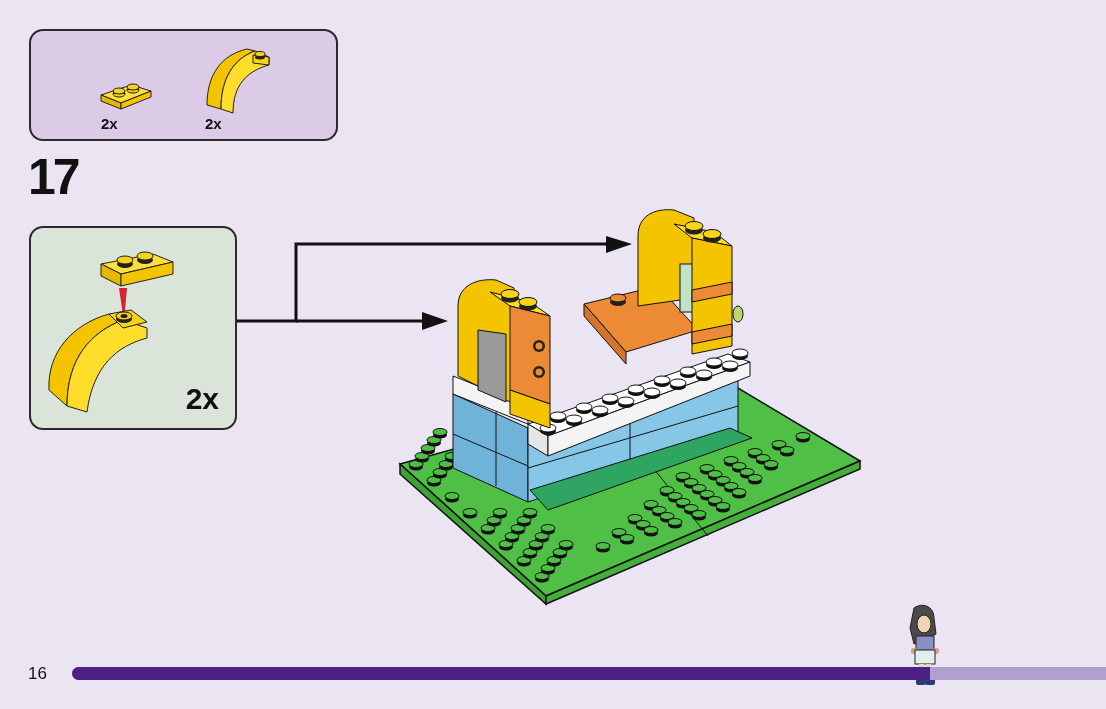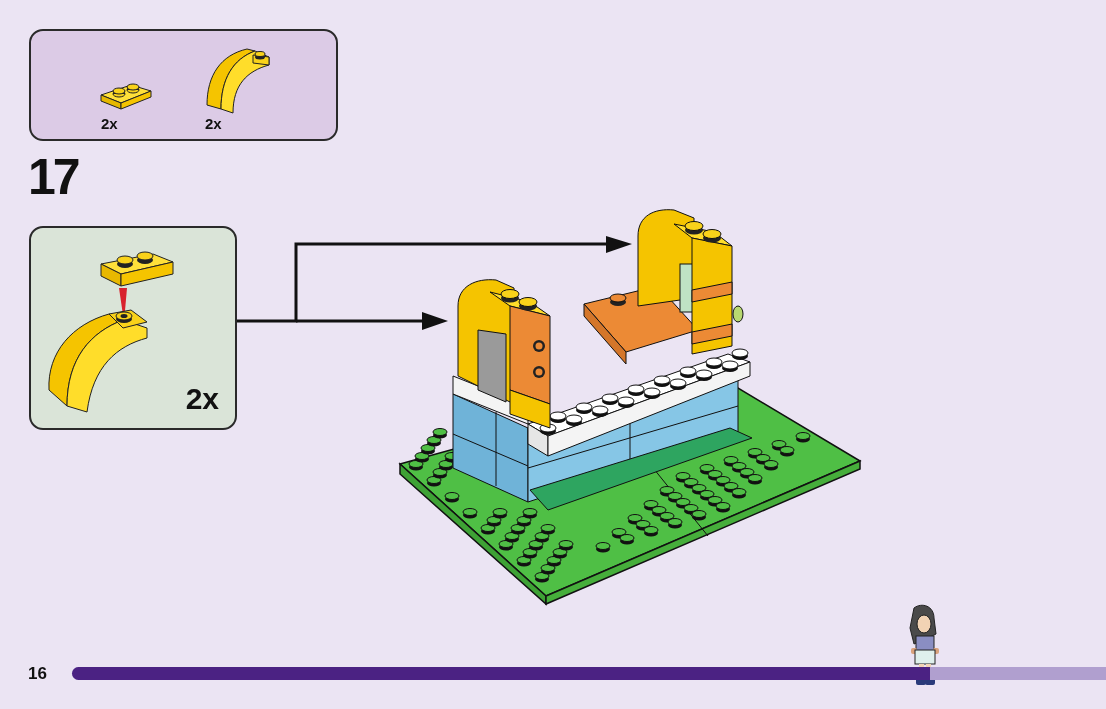--- a/index.html
+++ b/index.html
@@ -24,21 +24,21 @@
   .sub-box {
     position: absolute; left: 29px; top: 226px; width: 208px; height: 204px;
     background: #dae4d8; border: 2px solid #2a2a2a; border-radius: 14px;
     box-sizing: border-box;
   }
   .sub-qty {
     position: absolute; right: 16px; bottom: 12px; font-size: 30px; font-weight: bold; color: #111;
   }
   svg { position: absolute; overflow: visible; }
   .page-number {
-    position: absolute; left: 28px; top: 664px; font-size: 17px; font-weight: bold; color: #111;
+    position: absolute; left: 28px; top: 664px; font-size: 17px; font-weight: normal; color: #111;
   }
   .progress-track {
     position: absolute; left: 72px; top: 667px; width: 1034px; height: 13px;
     background: #b09fcf; border-radius: 7px 0 0 7px;
   }
   .progress-fill {
     position: absolute; left: 0; top: 0; height: 13px; background: #4b2283;
     border-radius: 7px 0 0 7px;
   }
 </style>

